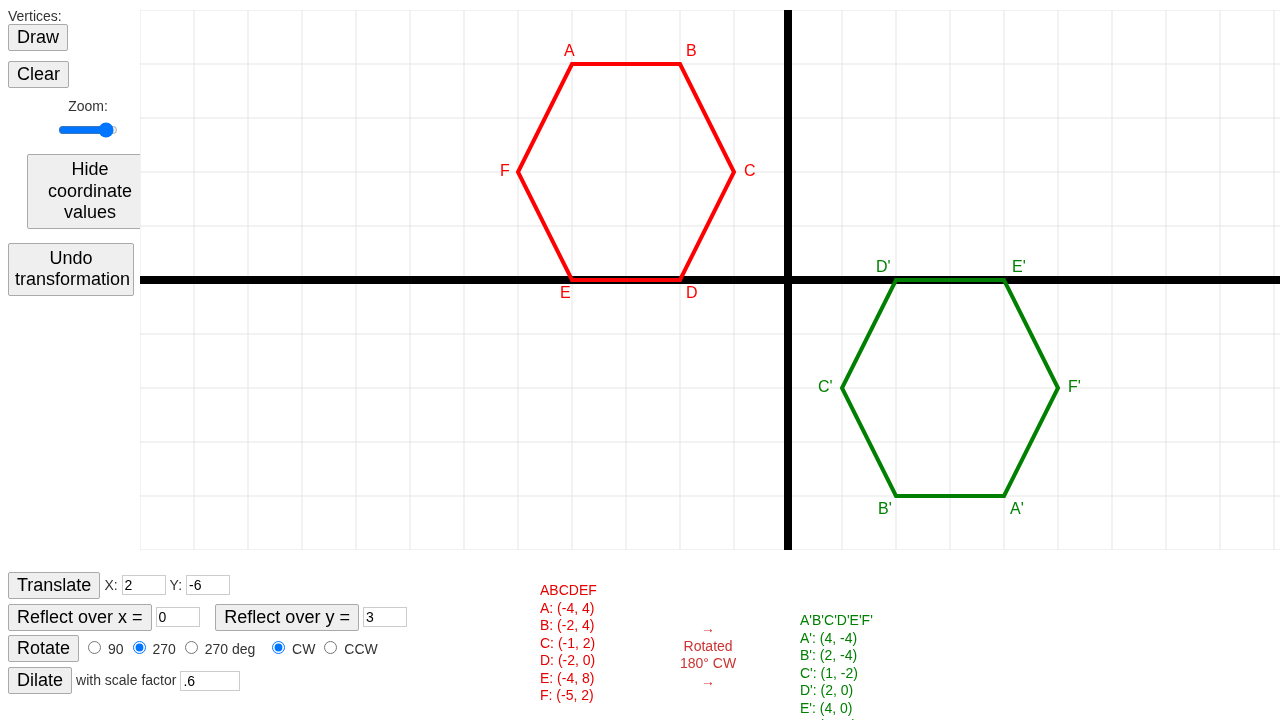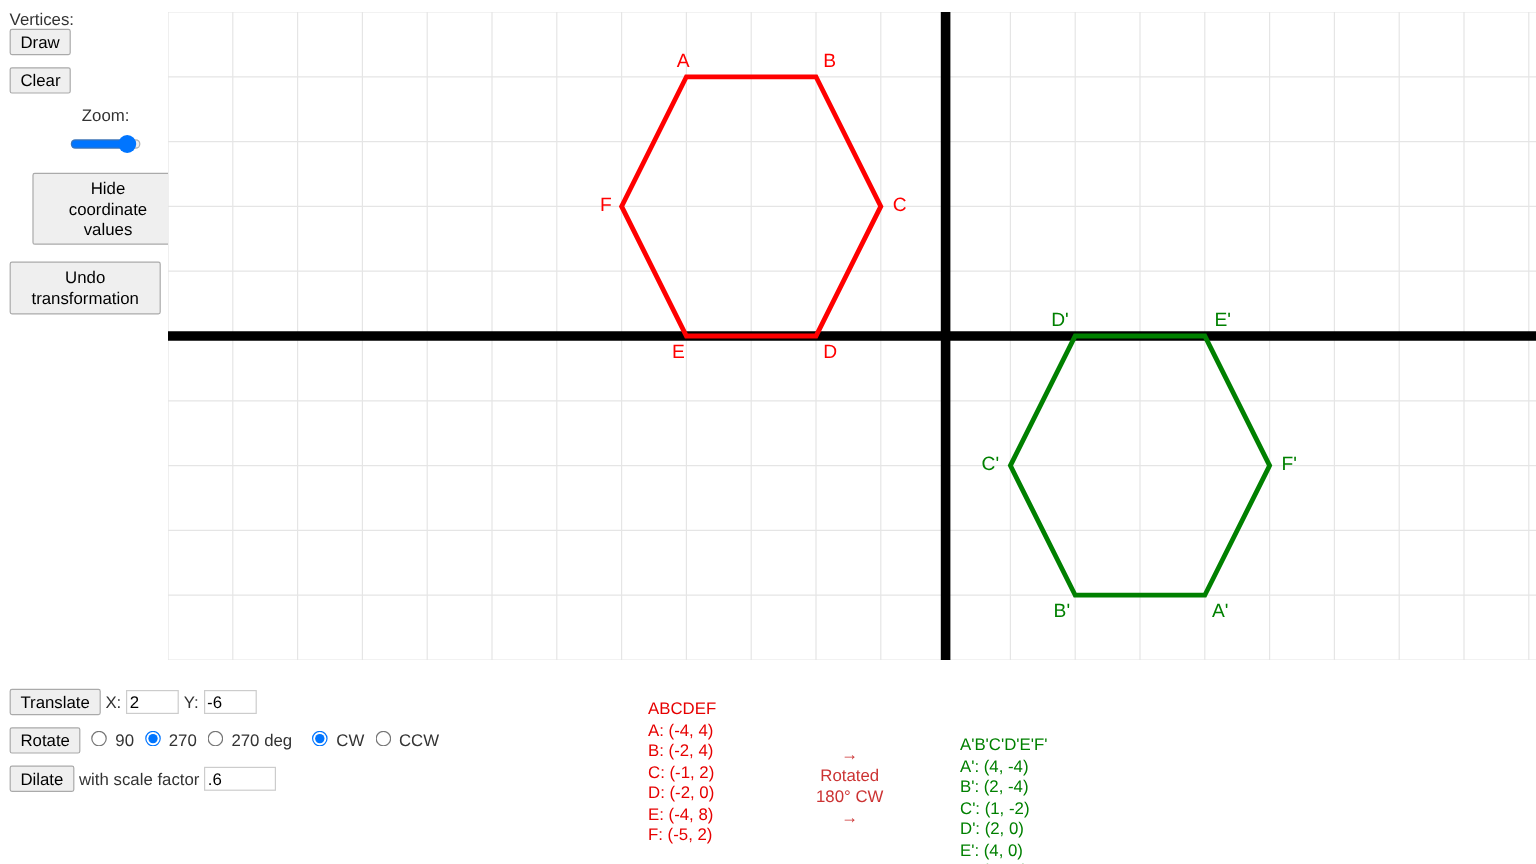--- a/index.html
+++ b/index.html
@@ -27,21 +27,21 @@
     font-family: Arial;
     font-size: 14px;
     border: none;
     resize: none;
     padding: 0;
     line-height: 1.25;
     outline: none;
   }
   button.std {
     font-family: Arial;
-    font-size: 14px;
+    font-size: 18px;
     padding: 2px 8px;
     background: #efefef;
     border: 1px solid #aaa;
     border-radius: 2px;
     cursor: pointer;
   }
   button.wide {
     width: 126px;
     padding: 4px 6px;
     text-align: center;
@@ -166,20 +166,27 @@
 
 <div class="controls">
   <div class="row">
     <button class="std">Translate</button>
     <span>X:</span>
     <input class="num" value="2" style="">
     <span>Y:</span>
     <input class="num" value="-6" style="">
   </div>
   <div class="row">
+    <button class="std">Reflect over x =</button>
+    <input class="num" value="0" style="">
+    &nbsp;&nbsp;
+    <button class="std">Reflect over y =</button>
+    <input class="num" value="3" style="">
+  </div>
+  <div class="row">
     <button class="std">Rotate</button>
     <label><input type="radio" name="deg" style=""> <span>90</span></label>
     <label><input type="radio" name="deg" checked="" style=""> <span>270</span></label>
     <label><input type="radio" name="deg" style=""> <span>270 deg</span></label>
     &nbsp;
     <label><input type="radio" name="dir" checked="" style=""> <span>CW</span></label>
     <label><input type="radio" name="dir" style=""> <span>CCW</span></label>
   </div>
   <div class="row">
     <button class="std">Dilate</button>

